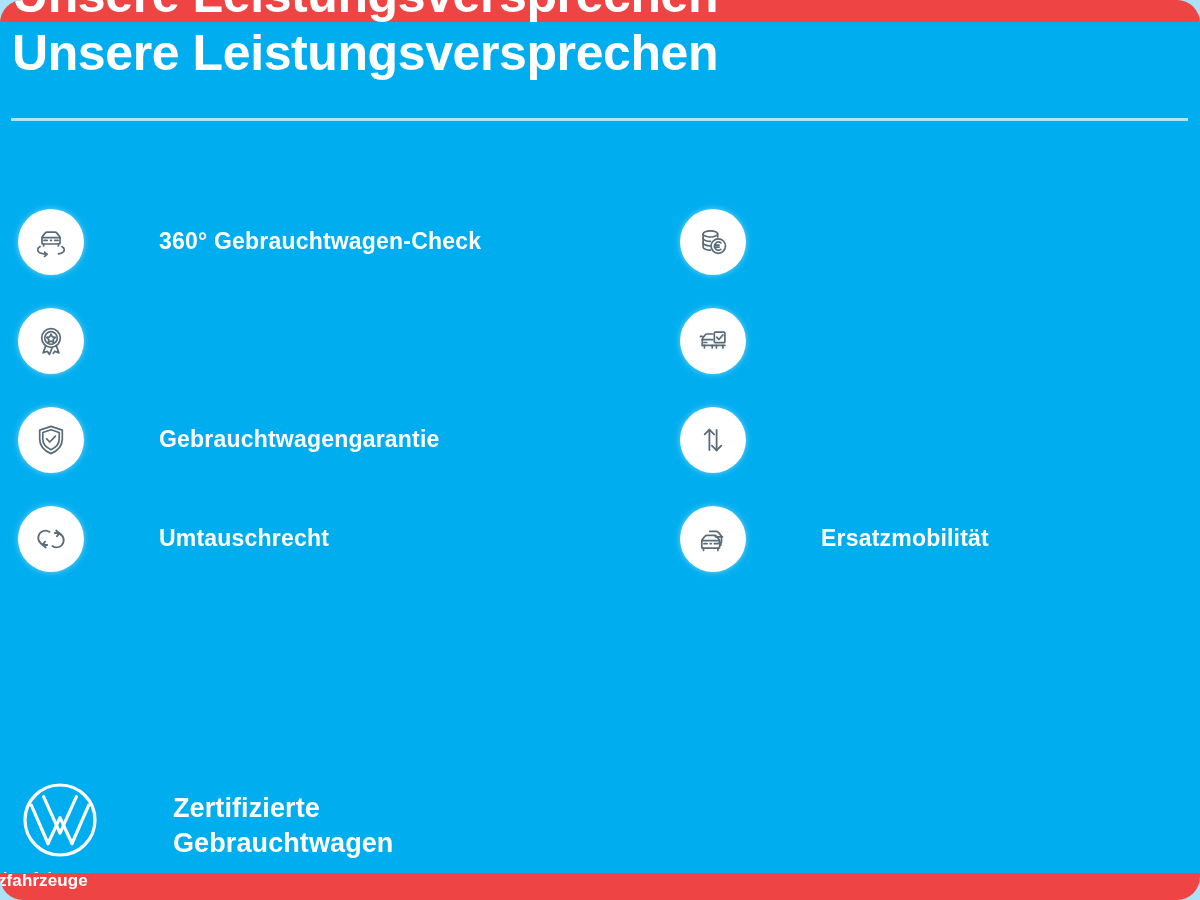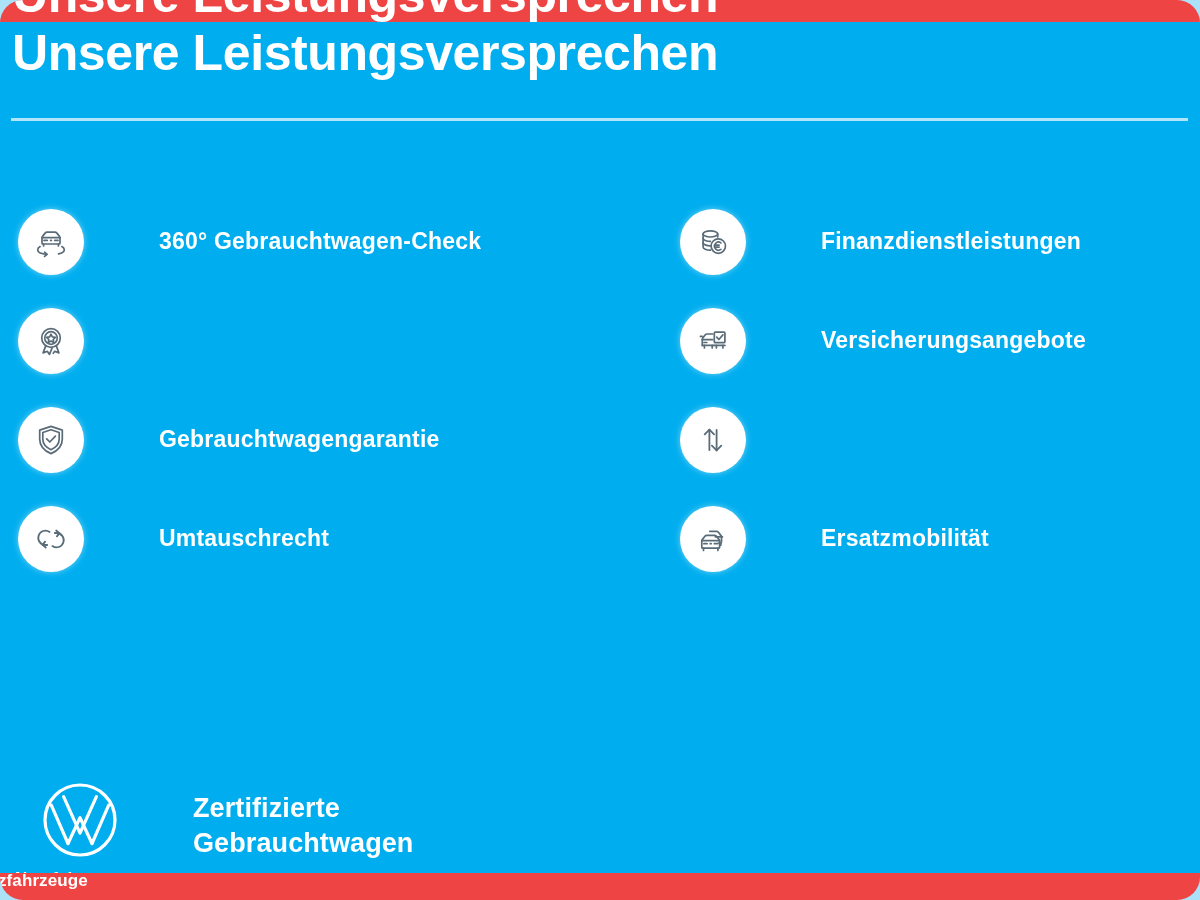--- a/index.html
+++ b/index.html
@@ -55,21 +55,21 @@
     background:#ffffff;display:flex;align-items:center;justify-content:center;
     box-shadow:0 0 6px rgba(255,255,255,.45);
   }
   .ic svg{display:block;}
   .lbl{
     margin-left:34px;color:#ffffff;font-size:23px;font-weight:bold;
     letter-spacing:.2px;white-space:nowrap;line-height:1.1;
   }
 
   
-  .footer{position:absolute;left:25px;top:755px;display:flex;align-items:flex-start;}
+  .footer{position:absolute;left:5px;top:755px;display:flex;align-items:flex-start;}
   .vw-block{position:relative;width:130px;}
   .vw-logo{margin-left:12px;}
   .vw-sub{
     position:absolute;left:-10px;top:92px;
     color:#ffffff;font-size:17px;font-weight:bold;letter-spacing:.1px;white-space:nowrap;
   }
   .claim{
     margin-left:38px;margin-top:14px;color:#ffffff;
     font-size:27px;font-weight:bold;line-height:1.28;letter-spacing:.1px;
   }
@@ -151,39 +151,37 @@
               <ellipse cx="17.4" cy="11.9" rx="7.3" ry="3.1"></ellipse>
               <path d="M10.1 11.9v4.4c0 1.7 3.3 3.1 7.3 3.1"></path>
               <path d="M24.7 11.9v3.1"></path>
               <path d="M10.1 16.3v4.4c0 1.7 3.3 3.1 7.3 3.1"></path>
               <path d="M10.1 20.7v4.4c0 1.7 3.3 3.1 7.3 3.1"></path>
               <circle cx="25.3" cy="24.1" r="7.2"></circle>
               <path d="M27.9 20.9a4 4 0 1 0 0 6.5"></path>
               <path d="M21.7 23.1h4.4M21.7 25.1h4.4"></path>
             </svg>
           </div>
-          <div class="lbl">Finanzdienstleistungen</div>
         </div>
 
         <div class="row">
           <div class="ic">
             <svg width="40" height="40" viewBox="0 0 40 40" fill="none" stroke="#5a6b78" stroke-width="1.7" stroke-linecap="round" stroke-linejoin="round">
               <path d="M9.3 24.4v-6.1c0-.5.2-1 .5-1.4l2.5-3.1c.4-.5 1-.8 1.7-.8h5.6"></path>
               <path d="M9.3 18.7h10.3"></path>
               <path d="M11 21.5h2.8"></path>
               <path d="M9.3 24.4h11.6"></path>
               <path d="M11.4 24.4v2.6M19.2 24.4v2.6"></path>
               <path d="M9.1 15.4H7.4"></path>
               <rect x="21.3" y="11.1" width="10.6" height="10.6" rx="1"></rect>
               <path d="M23.7 16.2l2.2 2.3 4-4.6"></path>
               <path d="M21.3 24.4h10.6"></path>
               <path d="M23.4 24.4v2.6M29.9 24.4v2.6"></path>
             </svg>
           </div>
-          <div class="lbl">Versicherungsangebote</div>
         </div>
 
         <div class="row">
           <div class="ic">
             <svg width="40" height="40" viewBox="0 0 40 40" fill="none" stroke="#5a6b78" stroke-width="1.8" stroke-linecap="round" stroke-linejoin="round">
               <path d="M16.4 30.1V9.6"></path>
               <path d="M11.7 14.3l4.7-4.7 4.7 4.7"></path>
               <path d="M23.6 9.9v20.5"></path>
               <path d="M18.9 25.7l4.7 4.7 4.7-4.7"></path>
             </svg>

